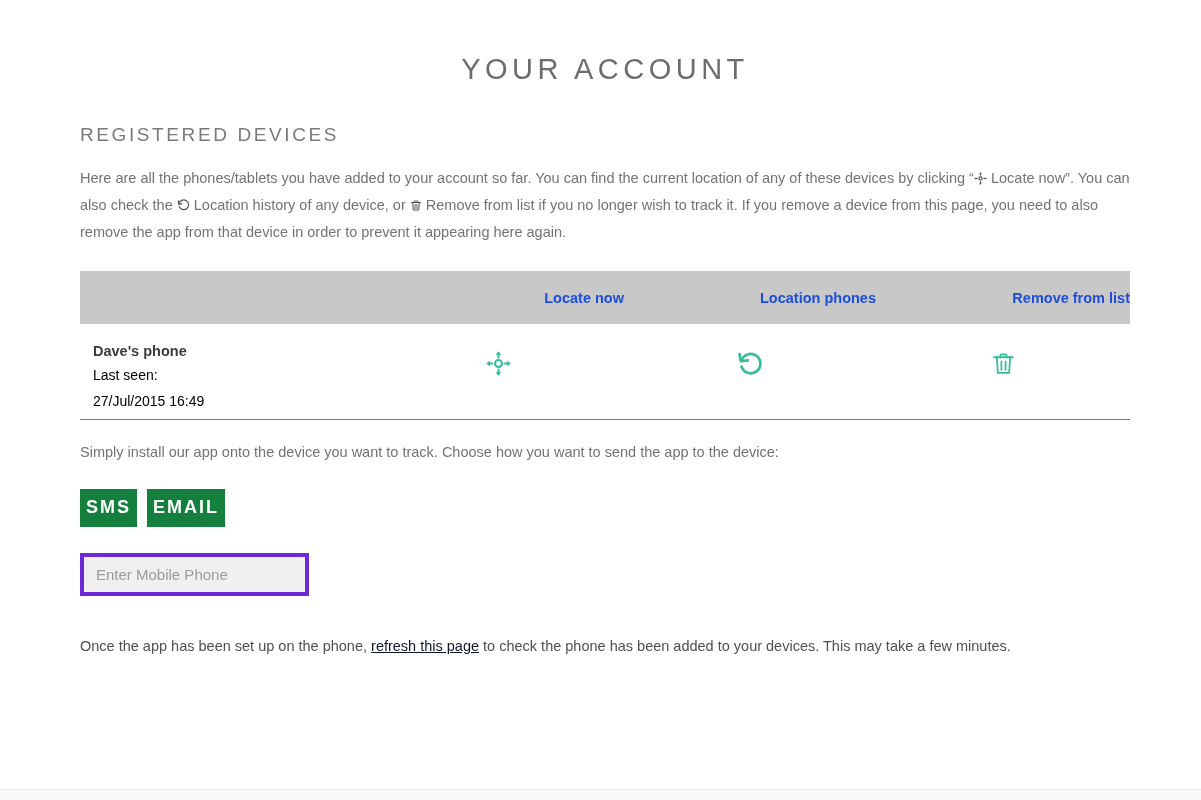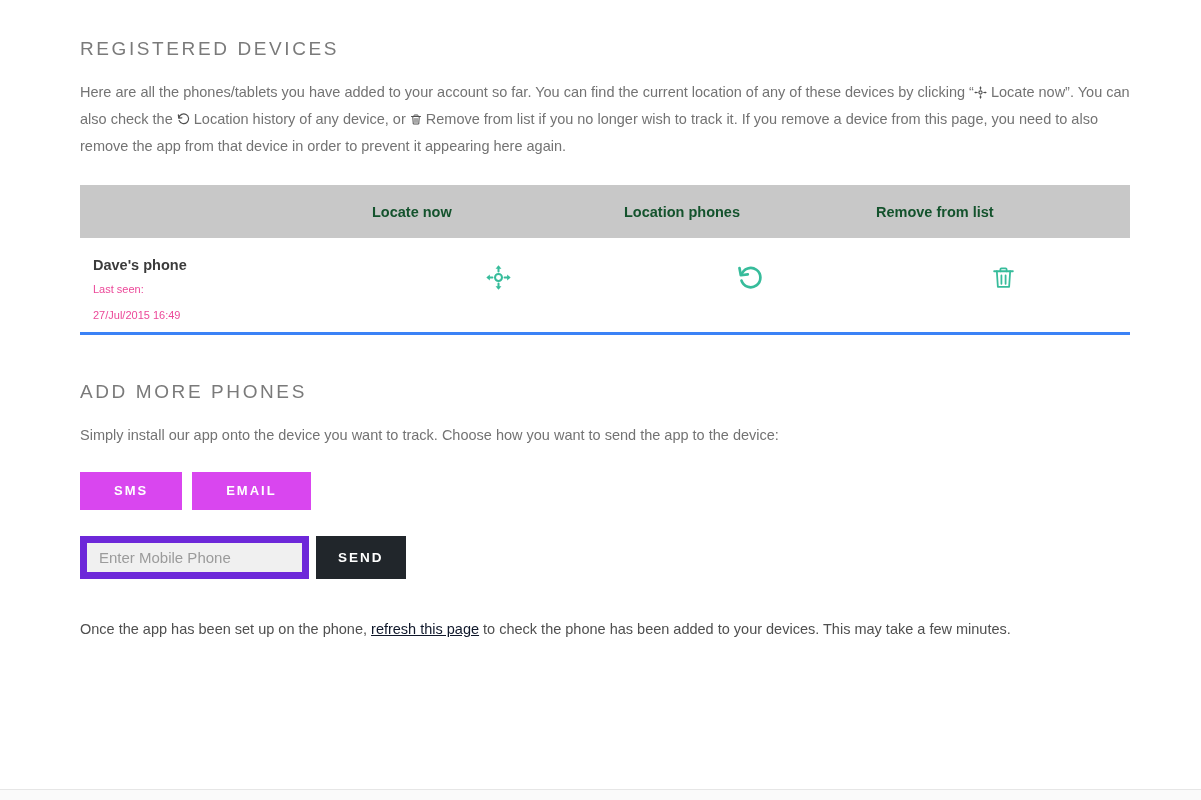--- a/index.html
+++ b/index.html
@@ -67,94 +67,94 @@
     width: 1050px;
     border-collapse: collapse;
   }
   .device-table thead tr {
     background: #c8c8c8;
   }
   .device-table th {
     height: 53px;
     font-size: 14.5px;
     font-weight: bold;
-    color: #14532d;
-    text-align: left;
+    color: #1d4ed8;
+    text-align: right;
     padding: 0;
   }
   .device-table th.col-name { width: 292px; }
   .device-table th.col-locate { width: 252px; }
   .device-table th.col-history { width: 252px; }
   .device-table th.col-remove { width: 254px; }
 
   .device-table tbody tr {
-    border-bottom: 3px solid #3b82f6;
+    border-bottom: 1px solid #3b82f6;
   }
   .device-table td {
     padding: 0;
     vertical-align: top;
     text-align: center;
     height: 95px;
   }
   .device-cell {
     text-align: left;
     padding: 18px 0 0 13px;
   }
   .device-name {
     font-size: 14.5px;
     font-weight: bold;
     color: #3b3b3b;
     line-height: 18px;
   }
   .device-meta {
-    font-size: 11px;
-    color: #ec4899;
+    font-size: 14px;
+    color: #000000;
     line-height: 17px;
     margin-top: 7px;
   }
   .device-meta.stamp { margin-top: 9px; }
 
   .action-icon {
     display: inline-block;
     margin-top: 26px;
     color: #37bc9b;
     cursor: pointer;
     line-height: 0;
   }
 
   
   .btn-row {
     margin-top: 24px;
     display: flex;
     gap: 10px;
   }
   .dark-btn {
-    background: #d946ef;
+    background: #15803d;
     color: #ffffff;
     border: none;
     font-family: "Liberation Sans", sans-serif;
-    font-size: 13px;
+    font-size: 18px;
     letter-spacing: 2px;
     font-weight: bold;
     height: 38px;
-    padding: 0 34px;
+    padding: 0 6px;
     cursor: pointer;
   }
 
   
   .input-row {
     margin-top: 26px;
     display: flex;
     align-items: stretch;
   }
   .phone-input {
     width: 229px;
     height: 43px;
     background: #f0f0f0;
-    border: 7px solid #6d28d9;
+    border: 4px solid #6d28d9;
     padding: 0 12px;
     font-family: "Liberation Sans", sans-serif;
     font-size: 15px;
     color: #6d6d6d;
   }
   .phone-input::placeholder { color: #9b9b9b; }
   .send-btn {
     margin-left: 7px;
     height: 43px;
     padding: 0 22px;
@@ -197,20 +197,21 @@
     height: 10px;
     background: #fafafa;
   }
 </style>
 </head>
 <body>
 
 <div class="page">
   <div class="content">
 
+    <h1 class="page-title">YOUR ACCOUNT</h1>
 
     <h2 class="section-heading" id="registered-heading">REGISTERED DEVICES</h2>
 
     <p class="body-text"><span>Here are all the phones/tablets you have added to your account so far. You can find the current location of any of these devices by clicking “</span><span class="icon-inline"><svg width="13" height="13" viewBox="0 0 24 24" fill="none" stroke="#4f4f4f" stroke-width="2" stroke-linecap="round" stroke-linejoin="round">
             <circle cx="12" cy="12" r="3"></circle>
             <path d="M12 2v4M12 18v4M2 12h4M18 12h4"></path>
             <path d="M12 1l2.5 3h-5zM12 23l2.5-3h-5zM1 12l3-2.5v5zM23 12l-3-2.5v5z" fill="#4f4f4f" stroke="none"></path>
           </svg></span> <span>Locate now”. You can also check the </span><span class="icon-inline"><svg width="13" height="13" viewBox="0 0 24 24" fill="none" stroke="#4f4f4f" stroke-width="2.2" stroke-linecap="round" stroke-linejoin="round">
             <path d="M3.5 9a9 9 0 1 1 .5 5"></path>
             <polyline points="2.5 3.5 3.2 9.3 9 9"></polyline>
@@ -263,32 +264,30 @@
                 <path d="M9 6V4.2a1 1 0 0 1 1-1h4a1 1 0 0 1 1 1V6"></path>
                 <path d="M5.6 6l1 15h10.8l1-15"></path>
                 <path d="M10 10v8M14 10v8"></path>
               </svg>
             </span>
           </td>
         </tr>
       </tbody>
     </table>
 
-    <h2 class="section-heading" id="add-more-heading">ADD MORE PHONES</h2>
 
     <p class="body-text">Simply install our app onto the device you want to track. Choose how you want to send the app to the device:</p>
 
     <div class="btn-row">
       <button class="dark-btn">SMS</button>
       <button class="dark-btn">EMAIL</button>
     </div>
 
     <div class="input-row">
       <input class="phone-input" type="text" placeholder="Enter Mobile Phone" style="">
-      <button class="send-btn">SEND</button>
     </div>
 
     <p class="footer-note"><span>Once the app has been set up on the phone, </span><a href="#">refresh this page</a><span> to check the phone has been added to your devices. This may take a few minutes.</span></p>
 
   </div>
 
   <div class="bottom-rule"></div>
   <div class="bottom-strip"></div>
 </div>
 

